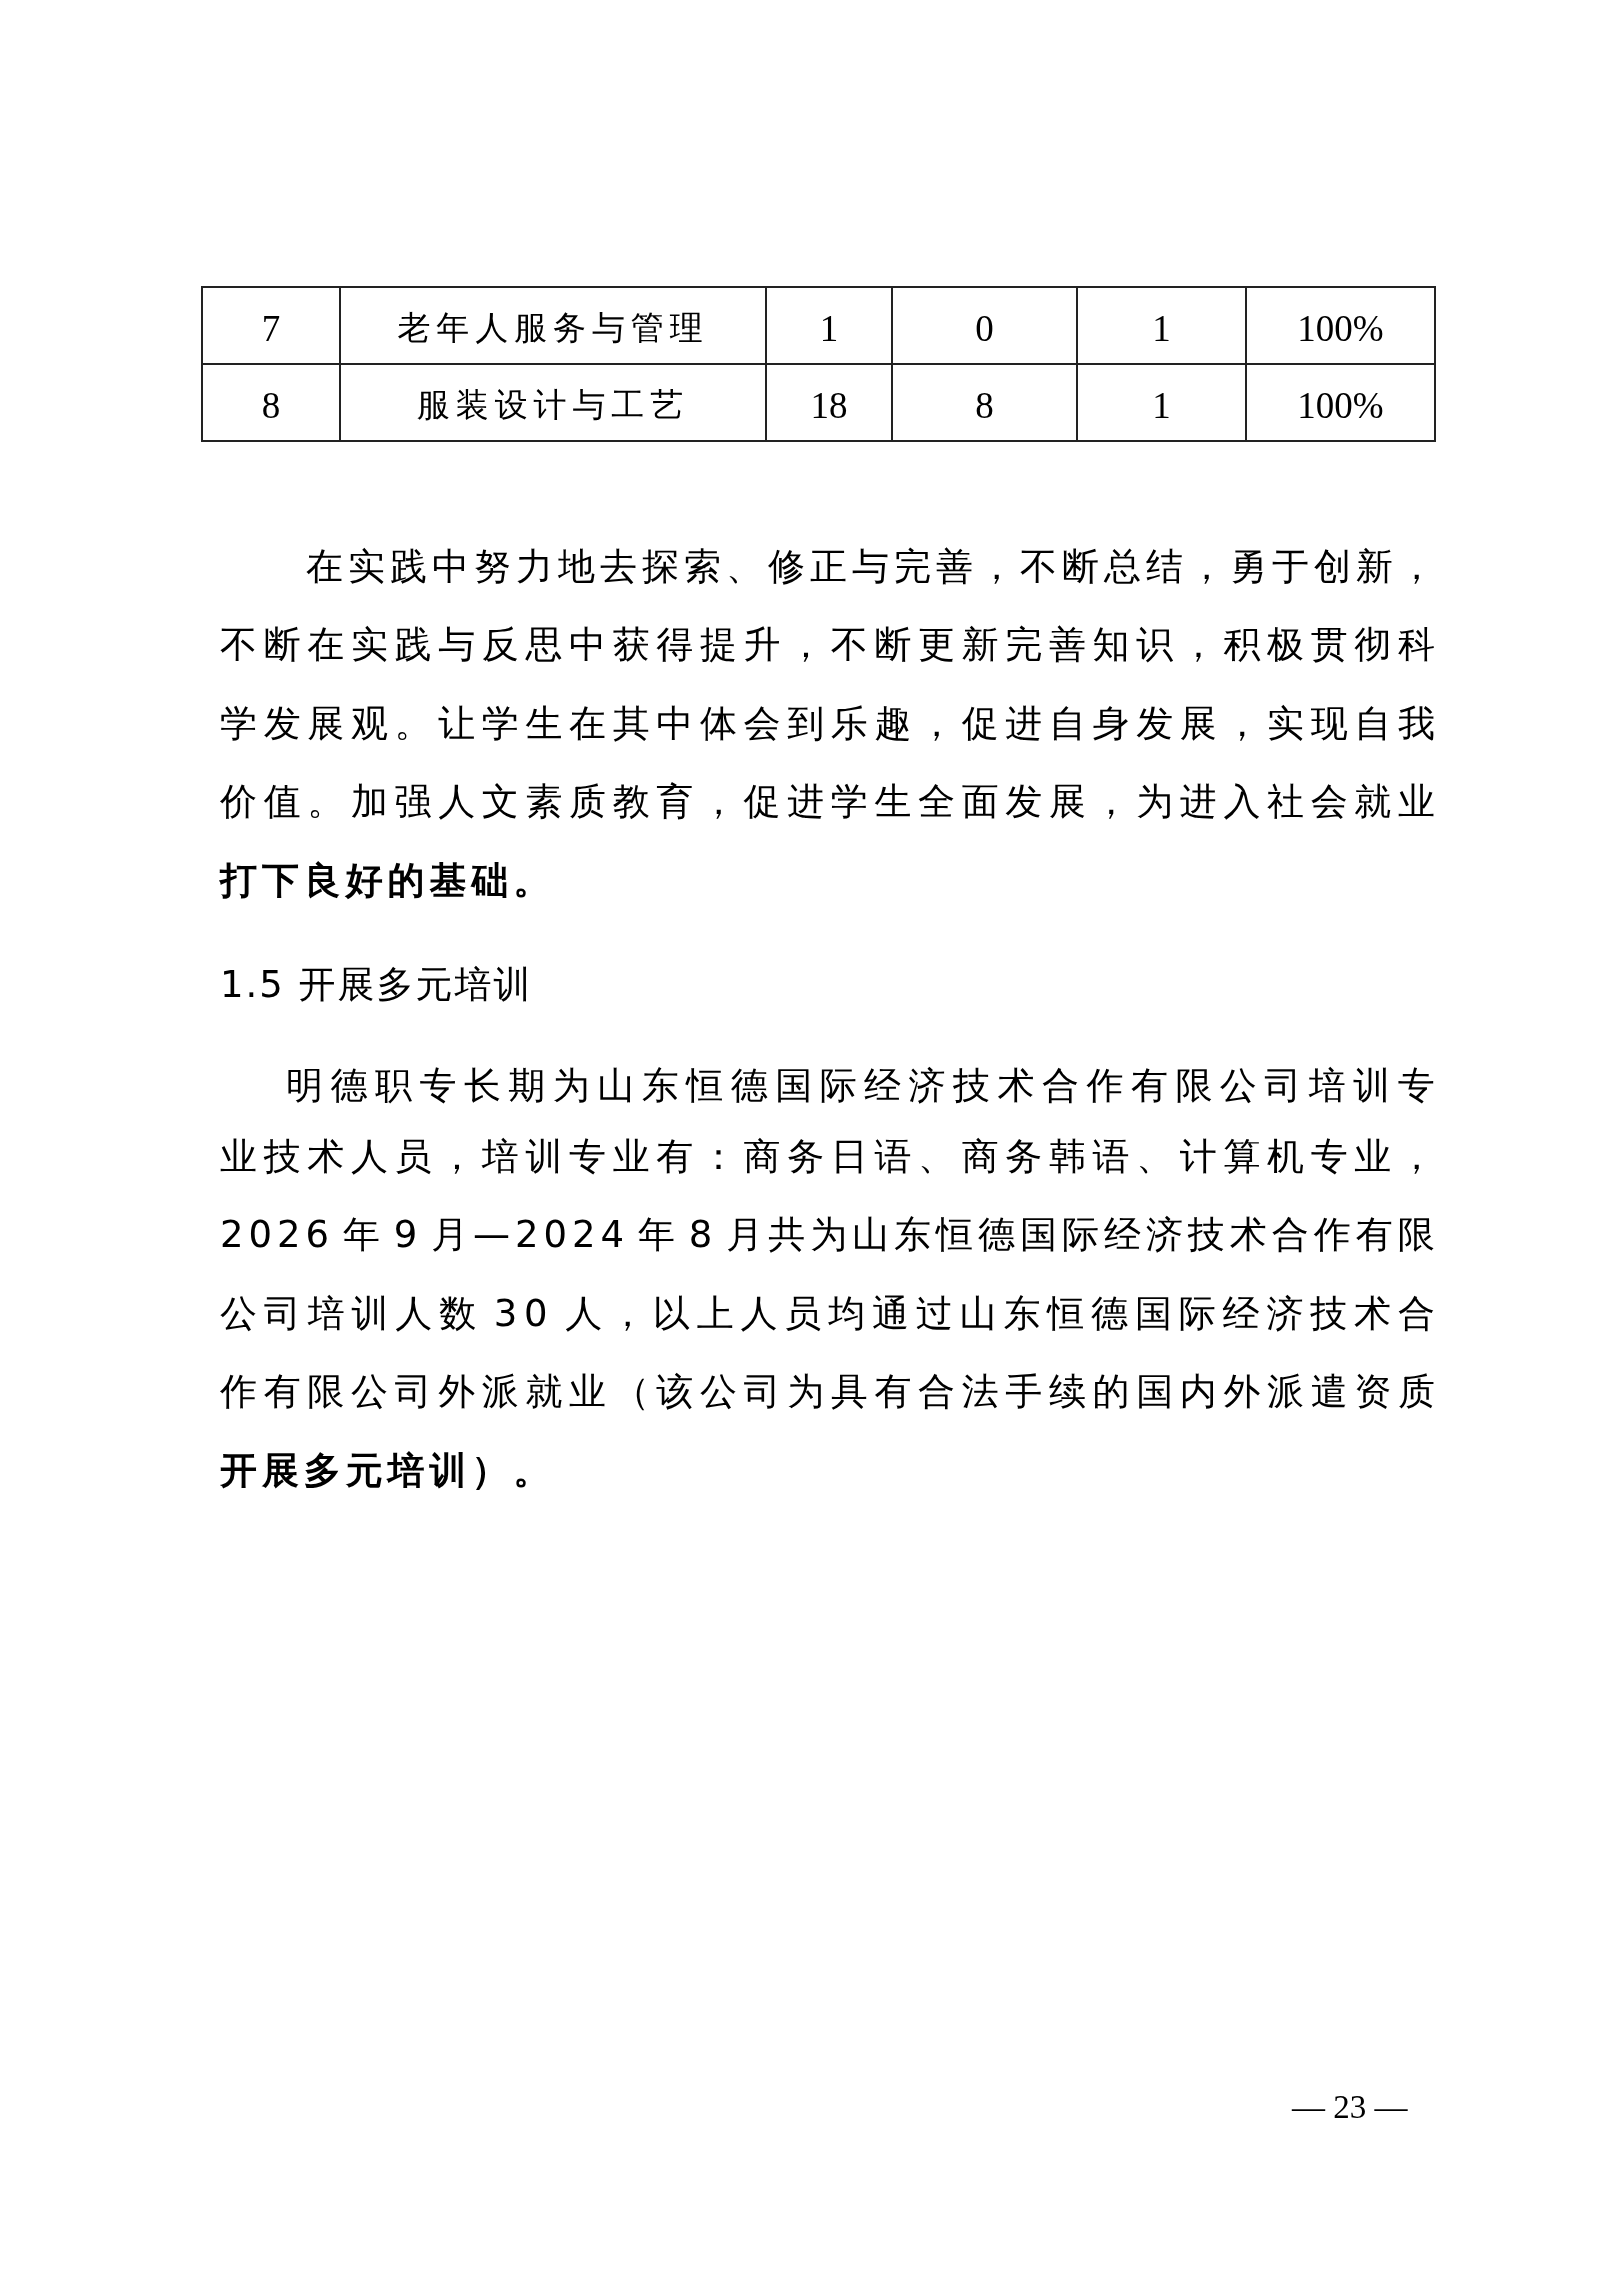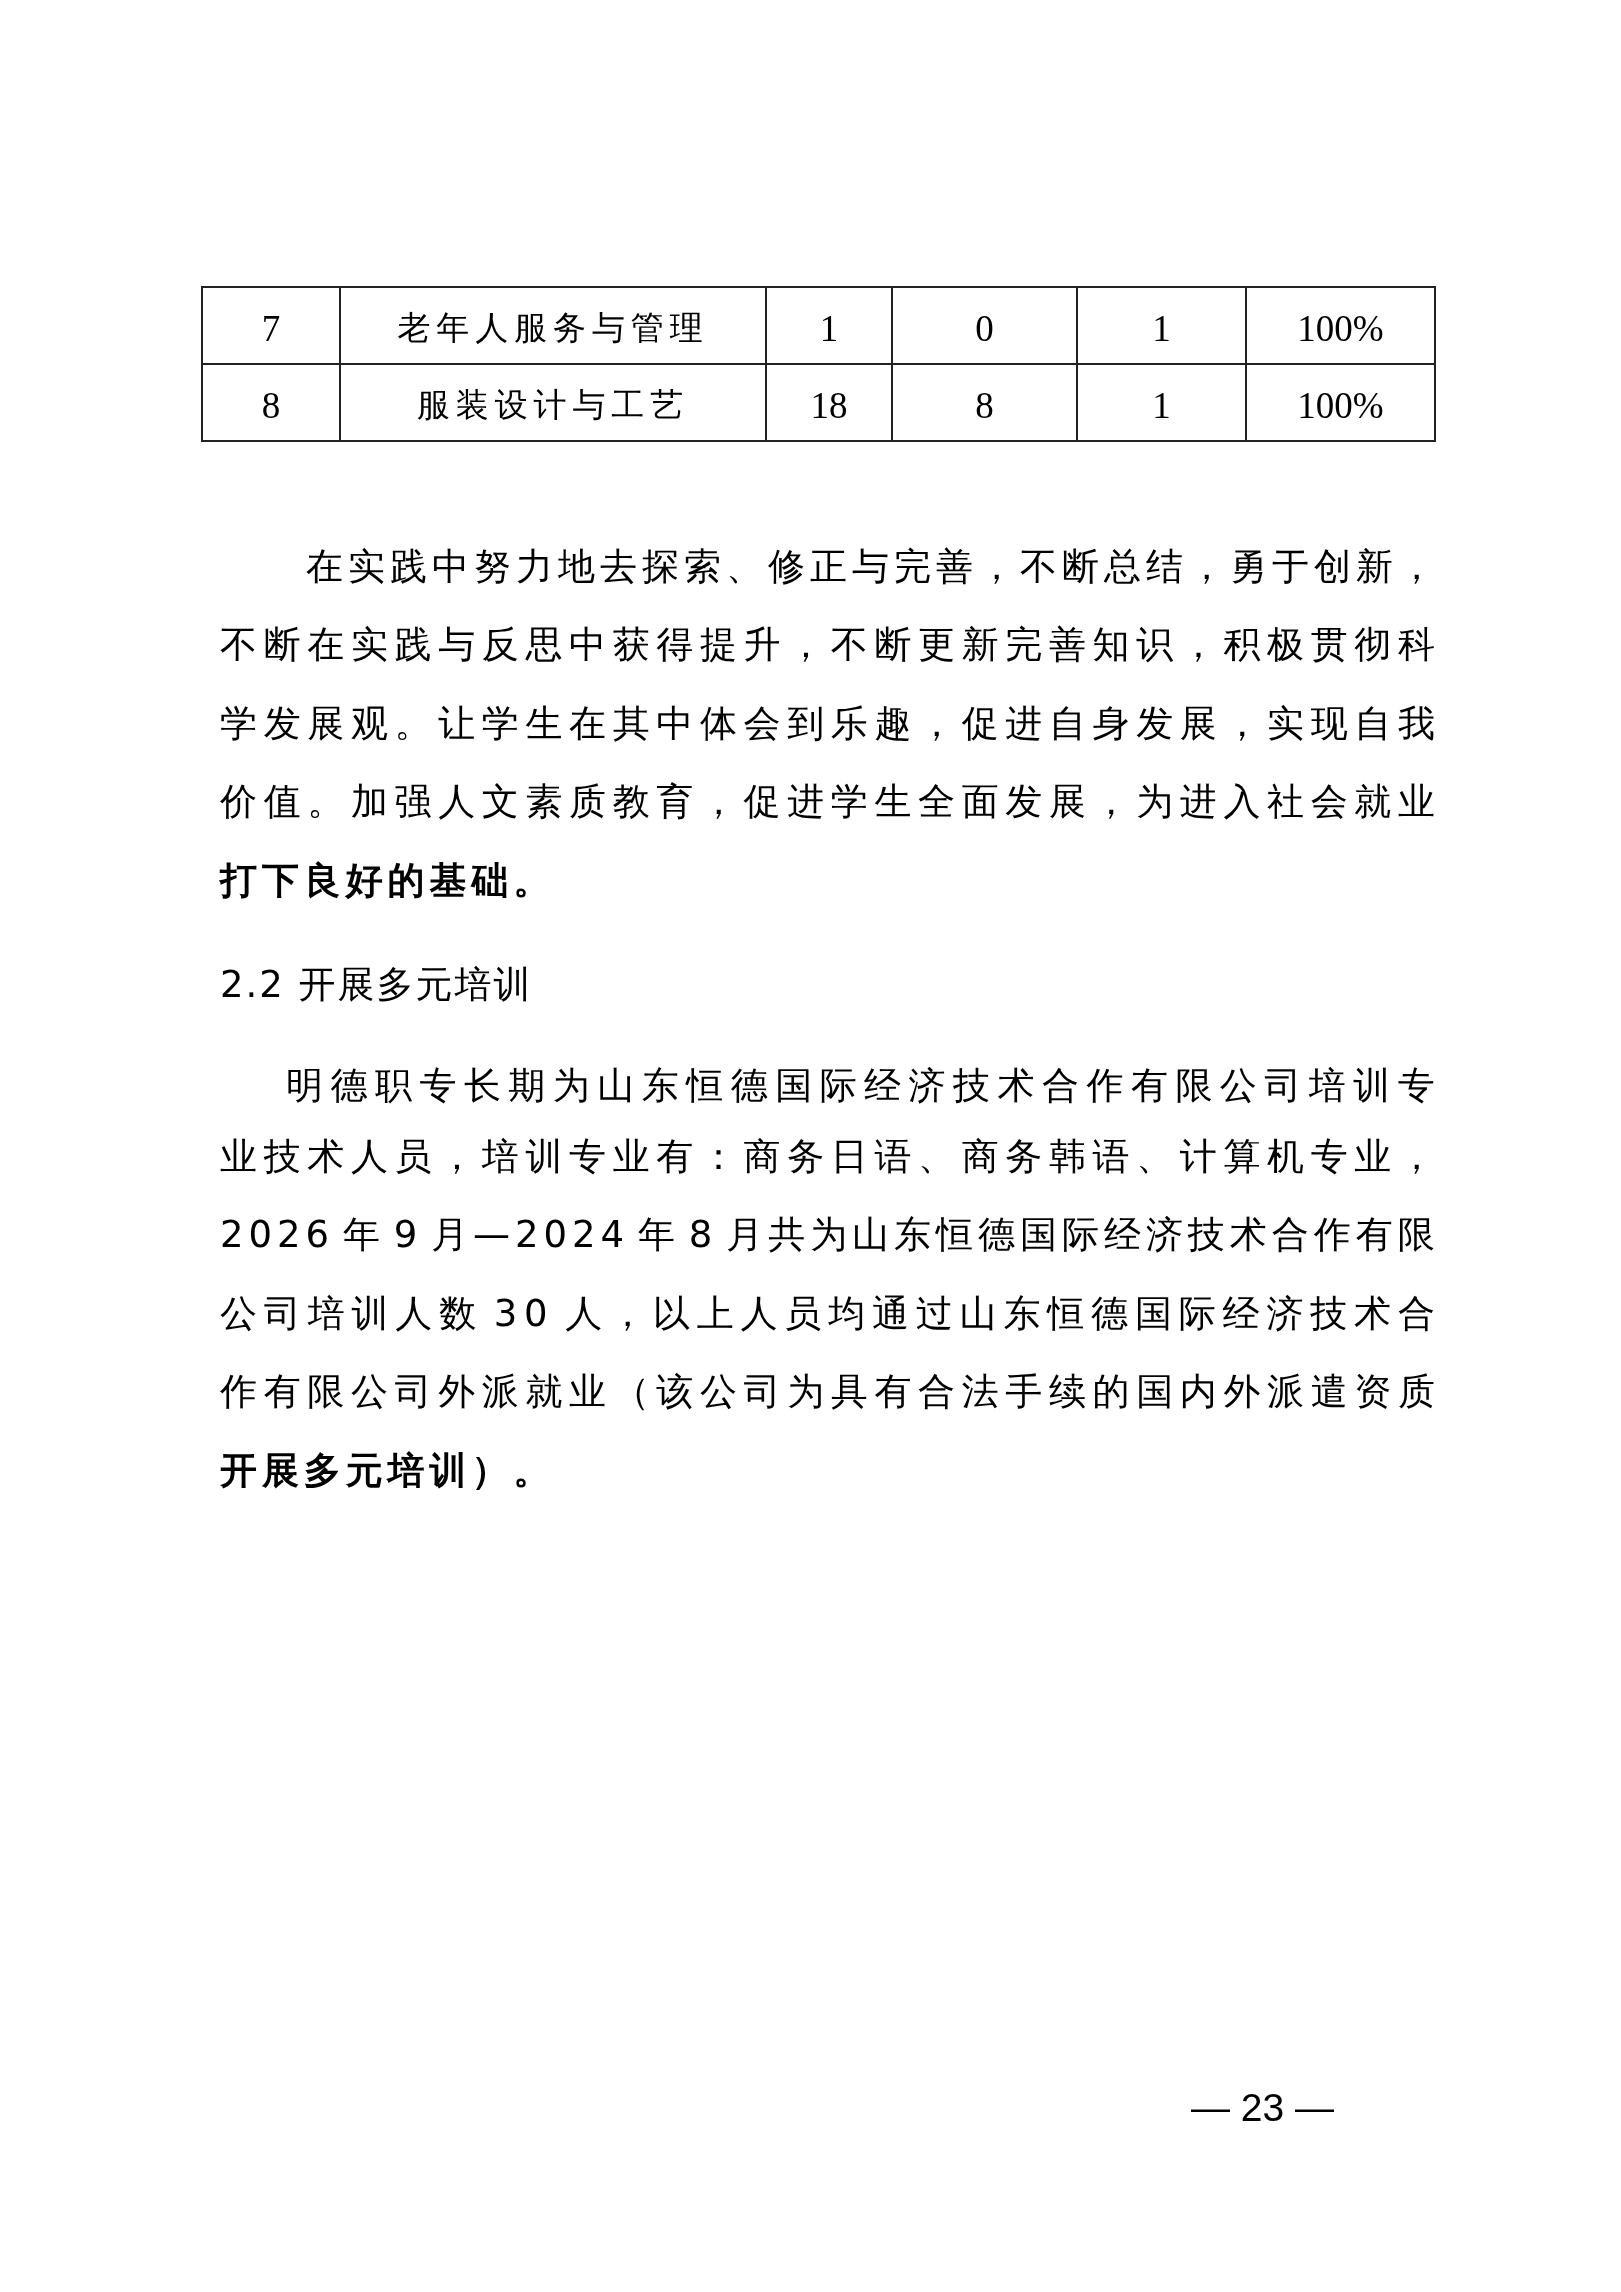--- a/index.html
+++ b/index.html
@@ -12,22 +12,22 @@
   .tbl td.num { font-family: "Liberation Serif", serif; font-size: 37px; }
   .tbl td.major { font-family: "DejaVu Sans", sans-serif; font-size: 33px; letter-spacing: 5.9px; }
   .line { position: absolute; left: 220px; width: 1215px; height: 43px;
           font-family: "DejaVu Sans", sans-serif; font-size: 37px; line-height: 43px;
           text-align: justify; text-align-last: justify; white-space: nowrap; overflow: visible; }
   .line.last { text-align-last: left; font-weight: bold; }
   .line.indent { left: 306px; width: 1129px; }
   .line.indent2 { left: 286px; width: 1149px; }
   .heading { position: absolute; left: 220px; top: 963px; font-family: "DejaVu Sans", sans-serif;
              font-size: 37px; line-height: 43px; letter-spacing: 2px; }
-  .pagenum { position: absolute; left: 1191px; top: 2086px; font-family: Liberation Sans, sans-serif;
-             font-size: 39px; line-height: 43px; white-space: pre; }
+  .pagenum { position: absolute; left: 1292px; top: 2086px; font-family: Liberation Serif, serif;
+             font-size: 33px; line-height: 43px; white-space: pre; }
 </style>
 </head>
 <body>
 
 <table class="tbl">
   <colgroup>
     <col style="width:138px">
       <col style="width:426px">
       <col style="width:126px">
     <col style="width:185px">
@@ -170,21 +170,21 @@
       <span>进</span>
       <span>入</span>
       <span>社</span>
       <span>会</span>
       <span>就</span>
       <span>业</span>
     </div>
   <div class="line last" style="top: 859px; letter-spacing: 4.9px;">打下良好的基础。</div>
 </div>
 
-<div class="heading">2.2 开展多元培训</div>
+<div class="heading">1.5 开展多元培训</div>
 
 <div>
   <div class="line indent2" style="top: 1064px; display: flex; justify-content: space-between;">
       <span>明</span>
       <span>德</span>
       <span>职</span>
       <span>专</span>
       <span>长</span>
       <span>期</span>
       <span>为</span>

